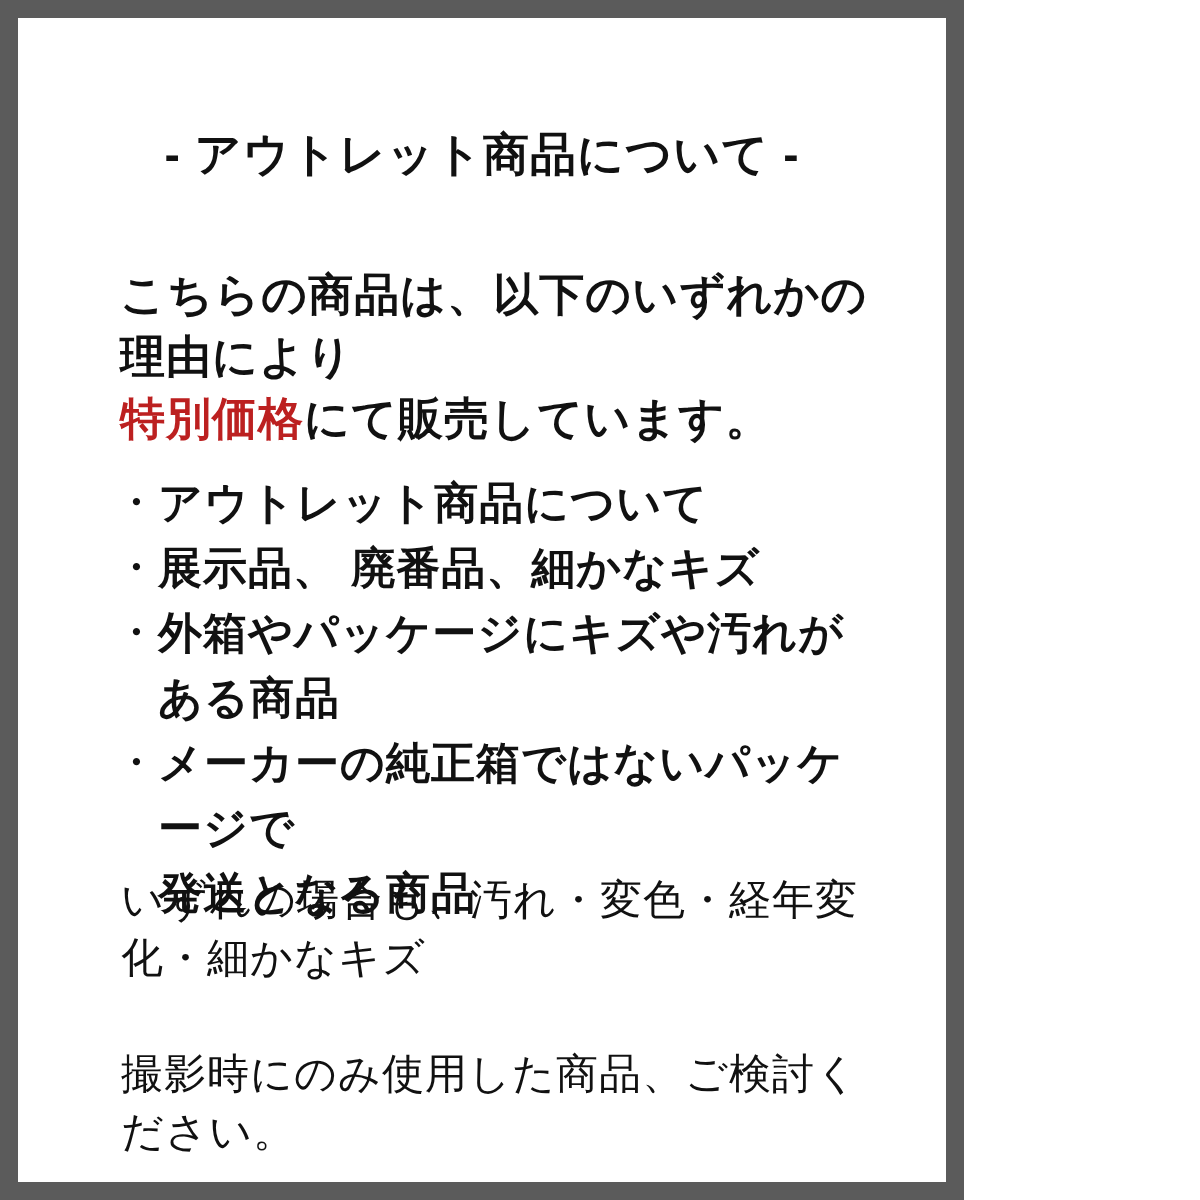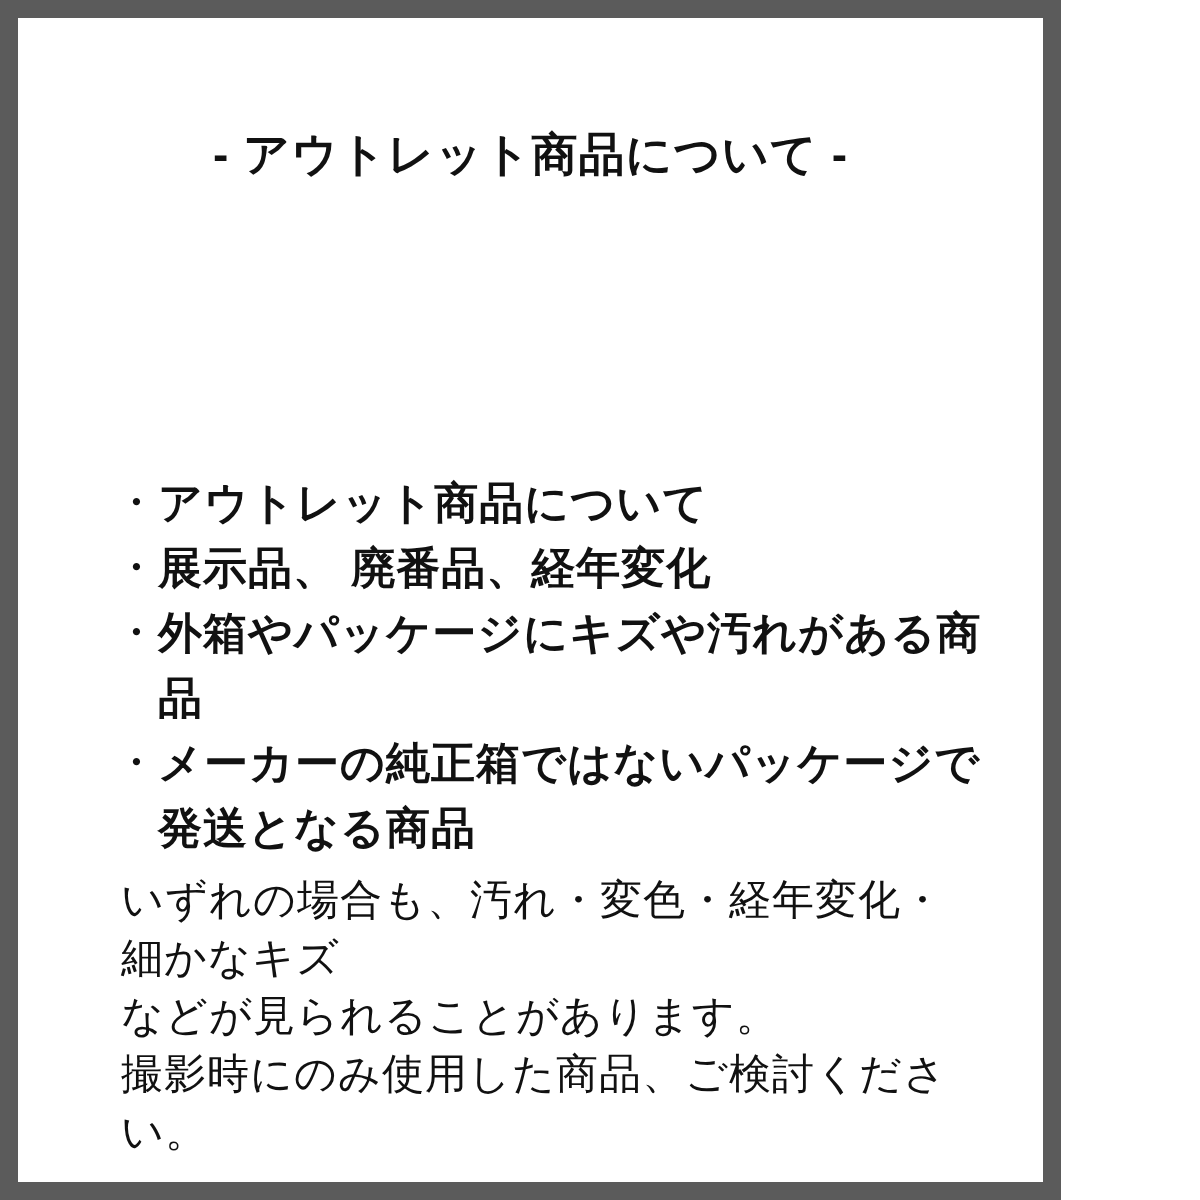--- a/index.html
+++ b/index.html
@@ -4,21 +4,21 @@
 <style>
   html, body {
     margin: 0;
     padding: 0;
     width: 1200px;
     height: 1200px;
     overflow: hidden;
     font-family: "Liberation Sans", "DejaVu Sans", sans-serif;
   }
   .frame {
-    width: 1061px;
+    width: 964px;
     height: 1200px;
     box-sizing: border-box;
     background: #5b5b5b;
     padding: 18px;
   }
   .sheet {
     position: relative;
     width: 100%;
     height: 100%;
     background: #ffffff;
@@ -91,43 +91,47 @@
   }
 </style>
 </head>
 <body>
 
 <div class="frame">
   <div class="sheet">
 
     <h1 class="title">- アウトレット商品について -</h1>
 
+    <p class="intro">
+      <span>こちらの商品は、以下のいずれかの理由により</span><br>
+      <span class="accent">特別価格</span><span>にて販売しています。</span>
+    </p>
 
     <ul class="reasons">
       <li class="reason">
         <span class="marker">・</span>
         <span class="reason-text">アウトレット商品について</span>
       </li>
       <li class="reason">
         <span class="marker">・</span>
-        <span class="reason-text">展示品、 廃番品、経年変化</span>
+        <span class="reason-text">展示品、 廃番品、細かなキズ</span>
       </li>
       <li class="reason">
         <span class="marker">・</span>
         <span class="reason-text">外箱やパッケージにキズや汚れがある商品</span>
       </li>
       <li class="reason">
         <span class="marker">・</span>
         <span class="reason-text">
           <span>メーカーの純正箱ではないパッケージで</span><br>
           <span>発送となる商品</span>
         </span>
       </li>
     </ul>
 
     <p class="disclaimer">
       <span>いずれの場合も、汚れ・変色・経年変化・細かなキズ</span><br>
-      <span>などが見られることがあります。</span><br>
+      <br>
       <span>撮影時にのみ使用した商品、ご検討ください。</span>
     </p>
 
   </div>
 </div>
 
 </body></html>

